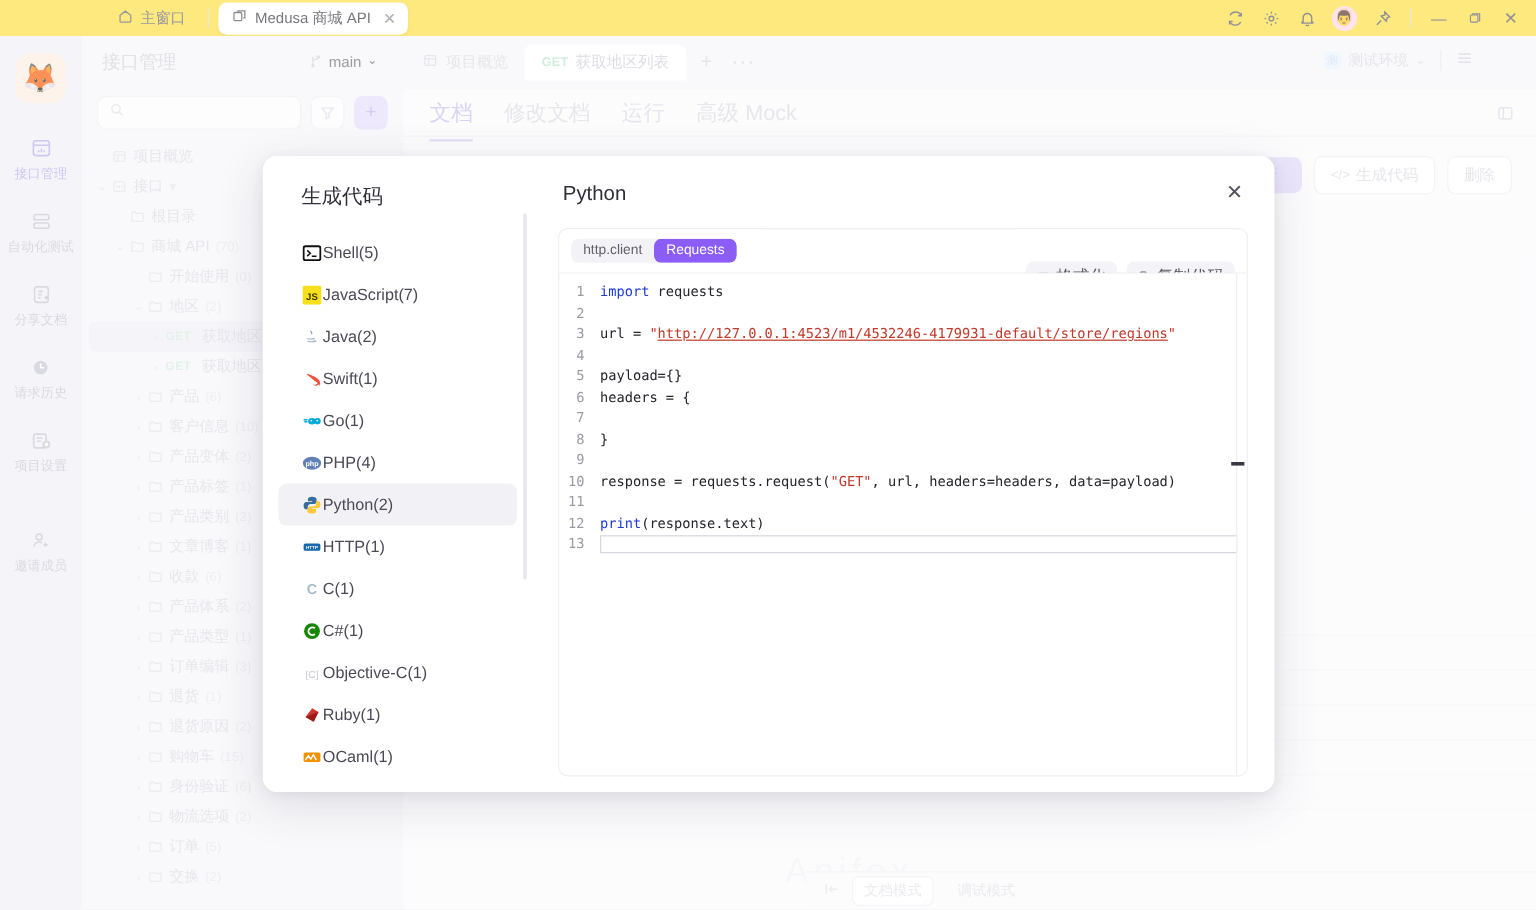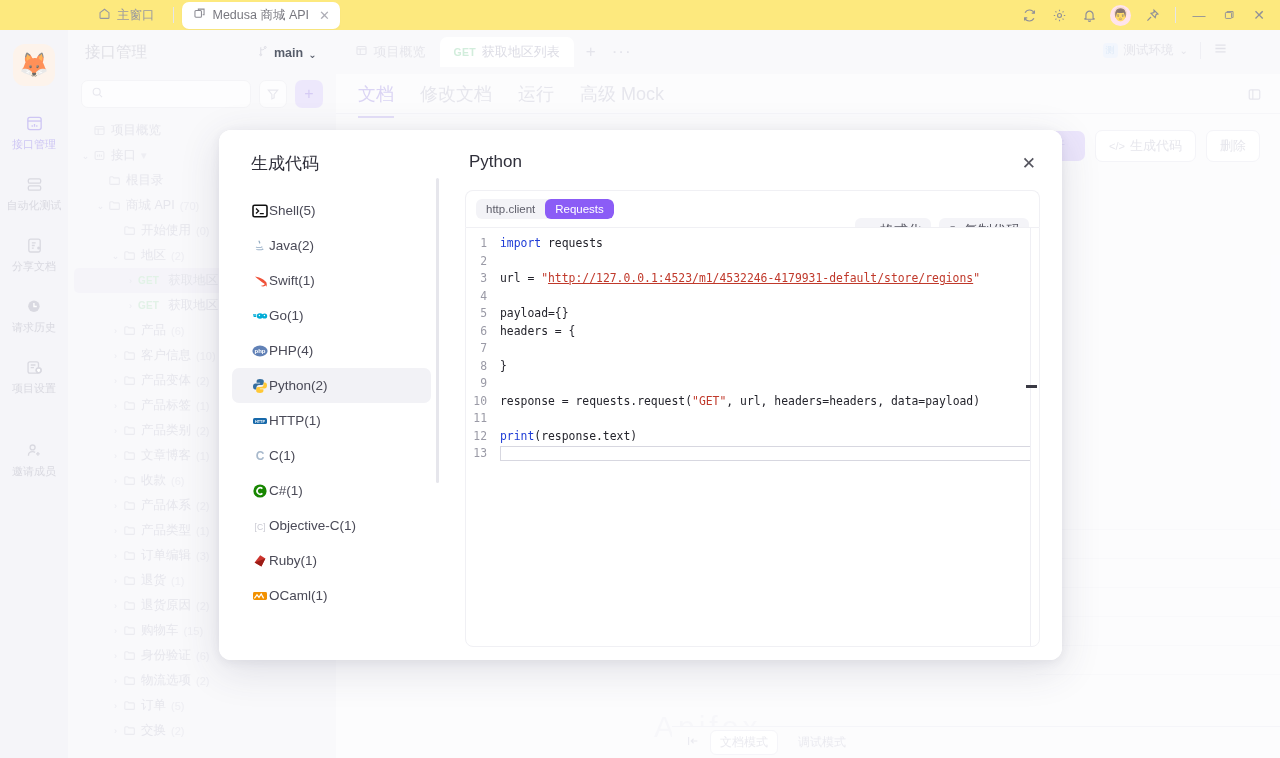--- a/index.html
+++ b/index.html
@@ -63,21 +63,21 @@
   .rail-item.active { color: #b9aef0; }
   .rail-item .ri { width: 20px; height: 20px; display: flex; align-items: center; justify-content: center; }
   .rail-item.invite { margin-top: 22px; }
 
   
   .topbar {
     position: absolute; left: 68px; top: 30px; width: 1212px; height: 44px;
     display: flex; align-items: center; background: #f6f6f9;
   }
   .page-title { font-size: 15.5px; color: #d4d4dd; margin-left: 17px; width: 172px; }
-  .branch { display: flex; align-items: flex-end; gap: 5px; font-size: 12.5px; color: #0f172a; font-weight: bold; }
+  .branch { display: flex; align-items: flex-start; gap: 5px; font-size: 12.5px; color: #737373; }
   .tabstrip { display: flex; align-items: center; gap: 0; margin-left: 24px; }
   .ftab {
     display: flex; align-items: center; gap: 6px; font-size: 13px; color: #dcdce4;
     padding: 6px 14px; border-radius: 7px 7px 0 0;
   }
   .ftab.sel { background: #ffffff; color: #cfcfdb; }
   .ftab .verb { font-size: 10.5px; font-weight: bold; color: #bfe6cd; letter-spacing: .2px; }
   .ftab-add { color: #d8d8e2; font-size: 17px; padding: 0 12px; }
   .ftab-more { color: #d8d8e2; font-size: 17px; padding: 0 4px; letter-spacing: 1px; }
   .env {
@@ -182,21 +182,21 @@
     display: flex; align-items: center; gap: 1px; height: 35px; border-radius: 7px;
     padding-left: 19px; font-size: 13.5px; color: #4a4a57;
   }
   .lang.sel { background: #f2f2f6; }
   .lang .lg { width: 17px; height: 17px; display: flex; align-items: center; justify-content: center; }
   .side-scroll {
     position: absolute; right: 4px; top: 48px; width: 3px; height: 305px;
     background: #e6e6ec; border-radius: 2px;
   }
   .m-main { flex: 1; position: relative; background: #fff; }
-  .m-head { display: flex; align-items: flex-end; padding: 22px 26px 0 26px; }
+  .m-head { display: flex; align-items: flex-start; padding: 22px 26px 0 26px; }
   .m-title { font-size: 17px; color: #2f2f3a; }
   .m-close { margin-left: auto; color: #55555f; font-size: 17px; line-height: 1; }
   .m-toolbar {
     display: flex; align-items: center; margin: 18px 22px 0 22px;
     border: 1px solid #f0f0f4; border-bottom: none; border-radius: 8px 8px 0 0;
     background: #fff; padding: 8px 10px 8px 10px; height: 37px; gap: 40px;
   }
   .seg { display: flex; background: #f3f3f7; border-radius: 6px; overflow: hidden; }
   .seg-i { font-size: 11.5px; color: #60606c; padding: 4px 10px; }
   .seg-i.on { background: #8b5cf6; color: #fff; border-radius: 6px; }
@@ -741,20 +741,29 @@
               <svg width="16" height="16" viewBox="0 0 16 16">
                 <rect x="1" y="2.2" width="14" height="11.6" rx="1.6" fill="#fff" stroke="#111" stroke-width="1.6"></rect>
                 <path d="M4 5.6 6.6 8 4 10.4M7.8 10.6h4" stroke="#111" stroke-width="1.3" fill="none"></path>
               </svg>
             </span>
             <span>Shell(5)</span>
           </div>
           <div class="lang">
             <span class="lg">
               <svg width="16" height="16" viewBox="0 0 16 16">
+                <rect width="16" height="16" rx="2" fill="#f7df1e"></rect>
+                <text x="8" y="11.6" font-size="8" font-family="Liberation Sans, sans-serif" font-weight="bold" fill="#3a3a00" text-anchor="middle">JS</text>
+              </svg>
+            </span>
+            <span>JavaScript(7)</span>
+          </div>
+          <div class="lang">
+            <span class="lg">
+              <svg width="16" height="16" viewBox="0 0 16 16">
                 <path d="M7 2.2c-1.6 1.8 1.4 2.6.4 4.2 1.8-1.5.6-2.8-.4-4.2z" fill="#8fa9c0"></path>
                 <path d="M4.4 8.4c-1.6.9.3 1.7 2.8 1.7 2 0 3.4-.5 3.4-1.1 0-.4-.6-.7-1.3-.8.5.3.2.7-1.6.8-2 .1-3.8-.3-3.3-.6z" fill="#a9bcd0"></path>
                 <path d="M4.2 11c-1 .6.6 1.3 3.5 1.3 2.4 0 4-.5 4-1 0-.5-1-.8-2-.9.7.3.4.7-1.4.9-2.3.2-4.6-.2-4.1-.3z" fill="#9fb4ca"></path>
               </svg>
             </span>
             <span>Java(2)</span>
           </div>
           <div class="lang">
             <span class="lg">
               <svg width="16" height="16" viewBox="0 0 16 16">

